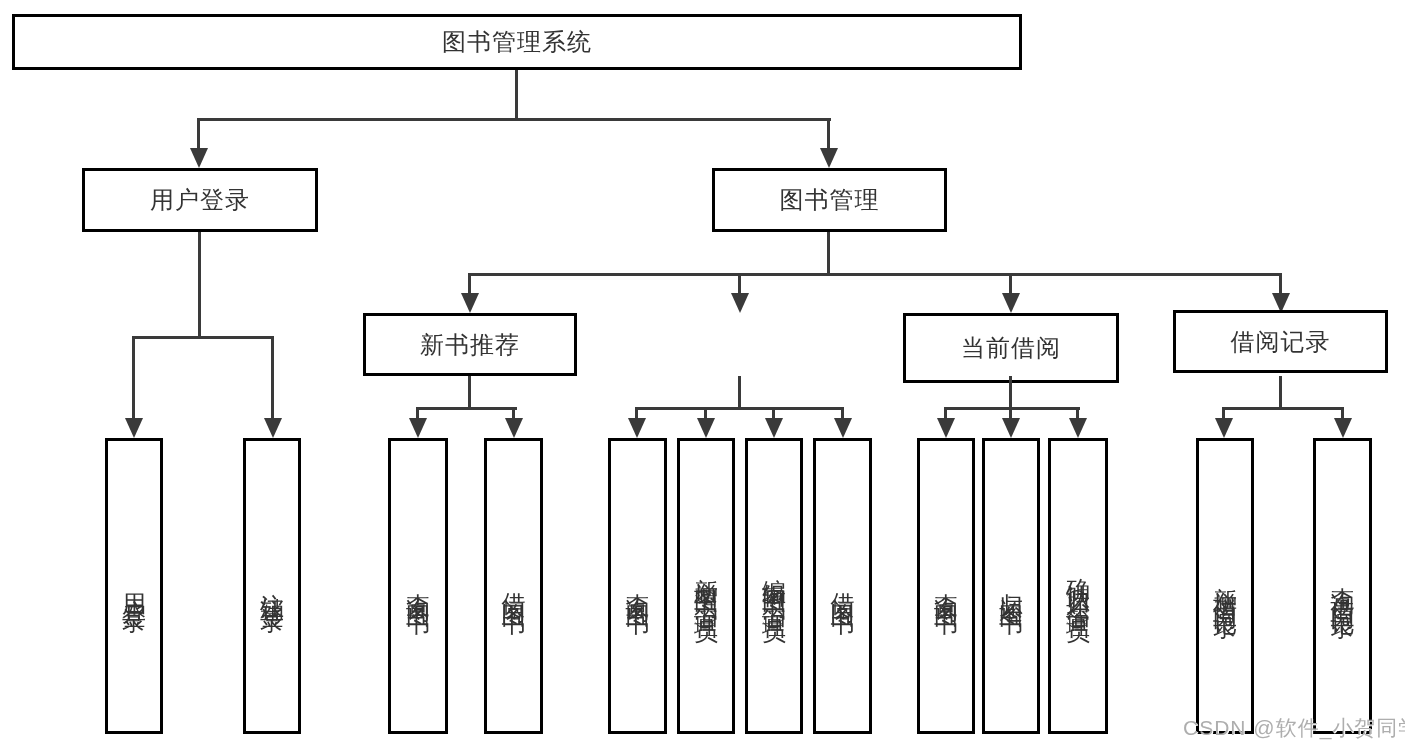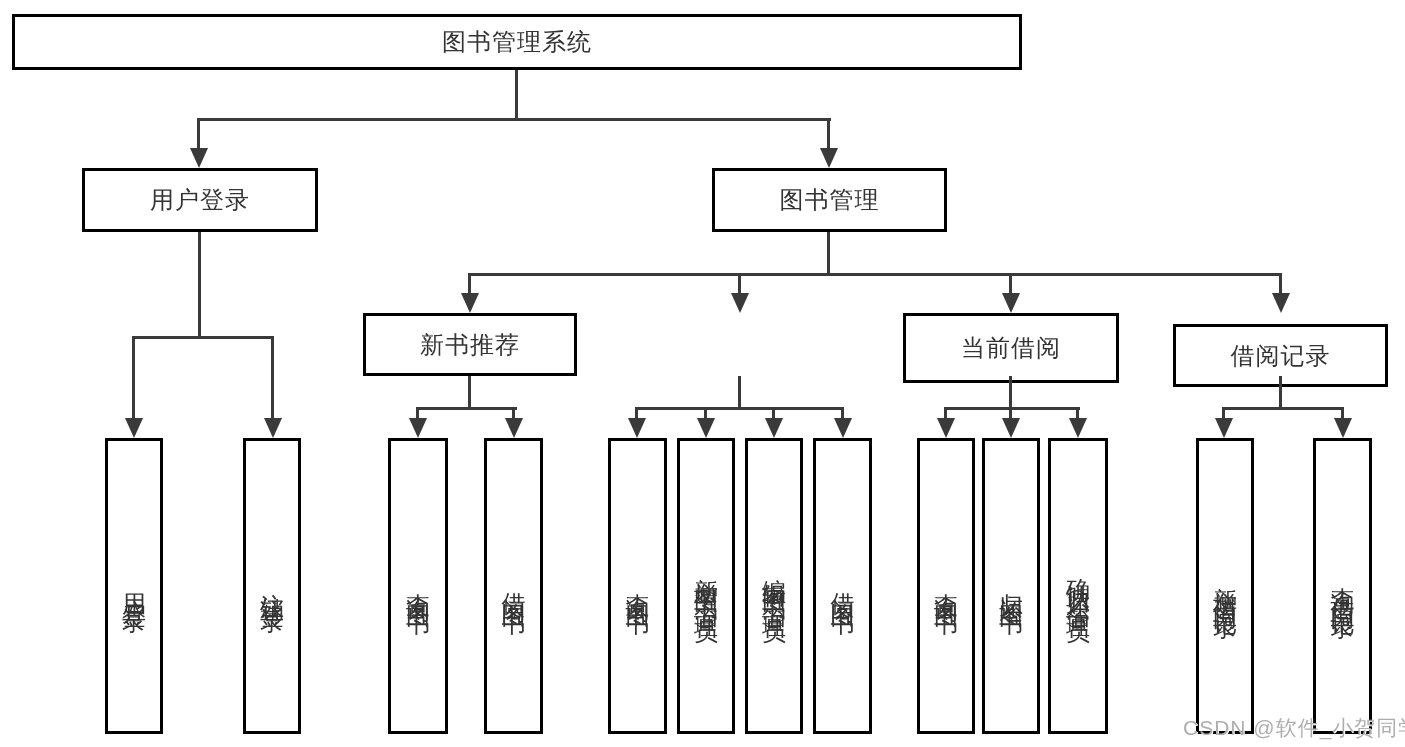--- a/index.html
+++ b/index.html
@@ -95,21 +95,21 @@
   <div class="ahead" style="left:461px;  top:293px;"></div>
   <div class="vline" style="left:738px;  top:273px; height:24px;"></div>
   <div class="ahead" style="left:731px;  top:293px;"></div>
   <div class="vline" style="left:1009px; top:273px; height:24px;"></div>
   <div class="ahead" style="left:1002px; top:293px;"></div>
   <div class="vline" style="left:1279px; top:273px; height:24px;"></div>
   <div class="ahead" style="left:1272px; top:293px;"></div>
 
   <div class="box" style="left:363px;  top:313px; width:214px; height:63px;text-align:right;">新书推荐</div>
   <div class="box" style="left:903px;  top:313px; width:216px; height:70px;">当前借阅</div>
-  <div class="box" style="left:1173px; top:324px; width:215px; height:63px;">借阅记录</div>
+  <div class="box" style="left:1173px; top:310px; width:215px; height:63px;">借阅记录</div>
 
   <div class="vline" style="left:468px; top:376px; height:31px;"></div>
   <div class="hline" style="left:416px; top:407px; width:101px;"></div>
   <div class="vline" style="left:416px; top:407px; height:15px;"></div>
   <div class="ahead" style="left:409px; top:418px;"></div>
   <div class="vline" style="left:512px; top:407px; height:15px;"></div>
   <div class="ahead" style="left:505px; top:418px;"></div>
 
   <div class="vline" style="left:738px; top:376px; height:31px;"></div>
   <div class="hline" style="left:635px; top:407px; width:209px;"></div>

